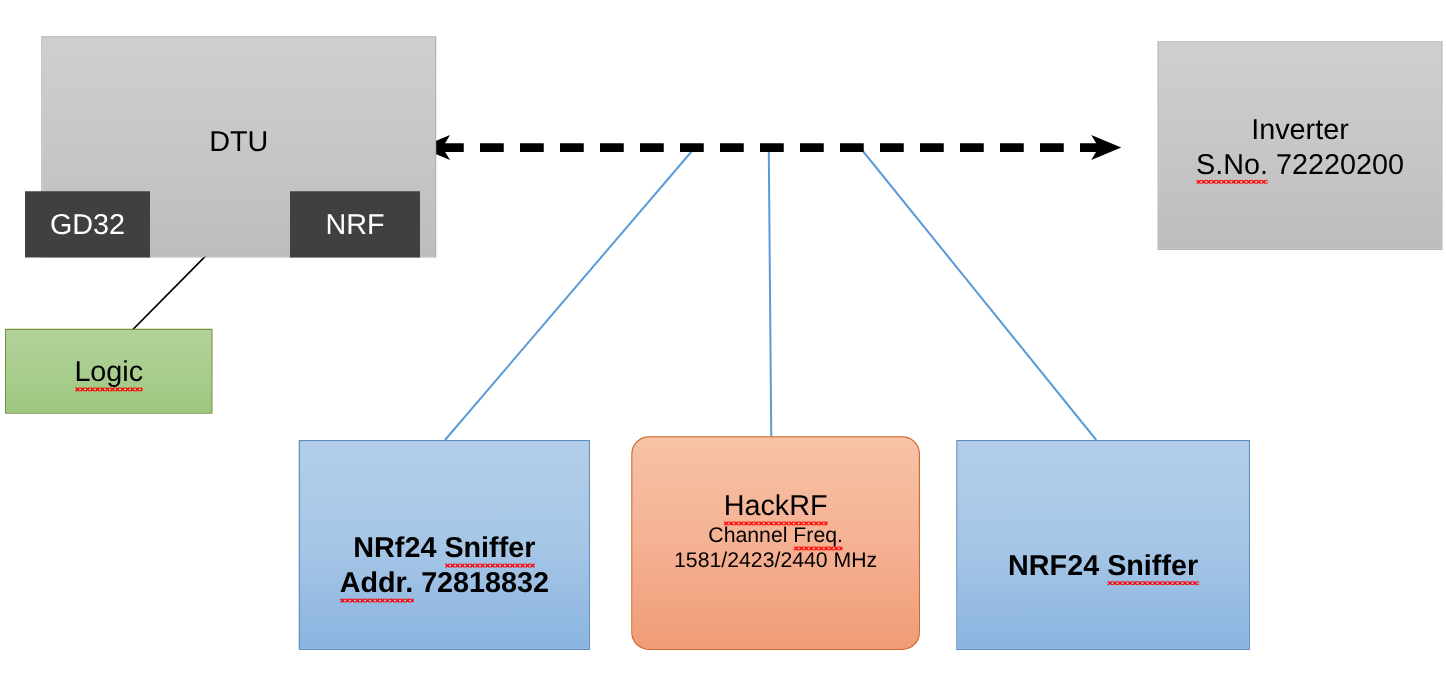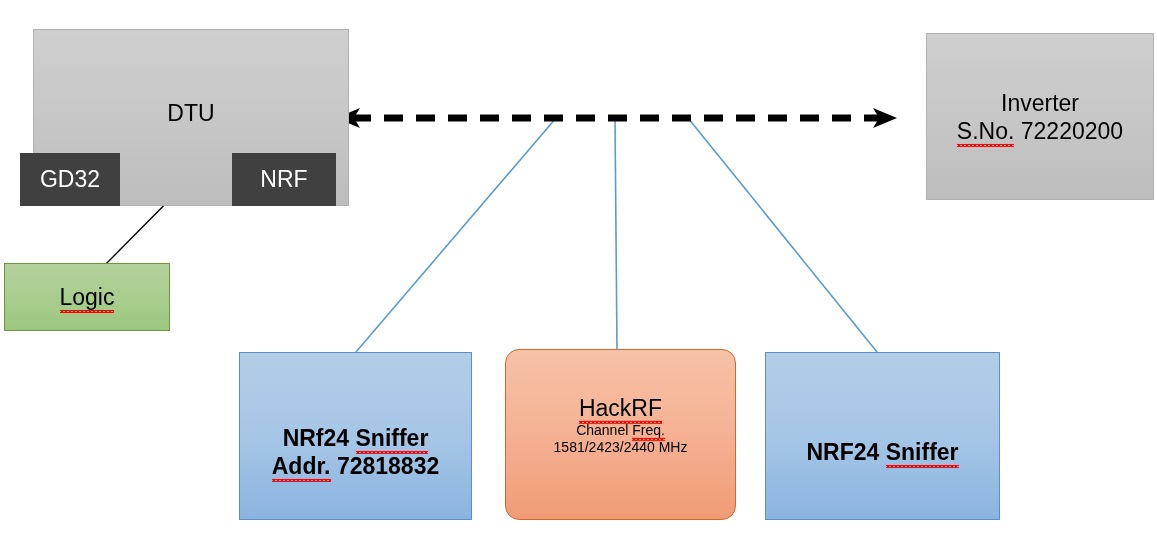--- a/index.html
+++ b/index.html
@@ -83,21 +83,21 @@
     left: 0; right: 0;
     top: 50%;
     transform: translateY(-50%);
   }
   #hackrf-box .box-inner { margin-top: -10px; }
   #sniffer-left-box .box-inner,
   #sniffer-right-box .box-inner { margin-top: 16px; font-weight: bold; }
 
   .ln { display: block; }
   .big { font-size: 23px; }
-  .small { font-size: 14px; }
+  .small { font-size: 17px; }
 
   
   .sq {
     position: relative;
     display: inline-block;
   }
   .sq::after {
     content: "";
     position: absolute;
     left: 0;

